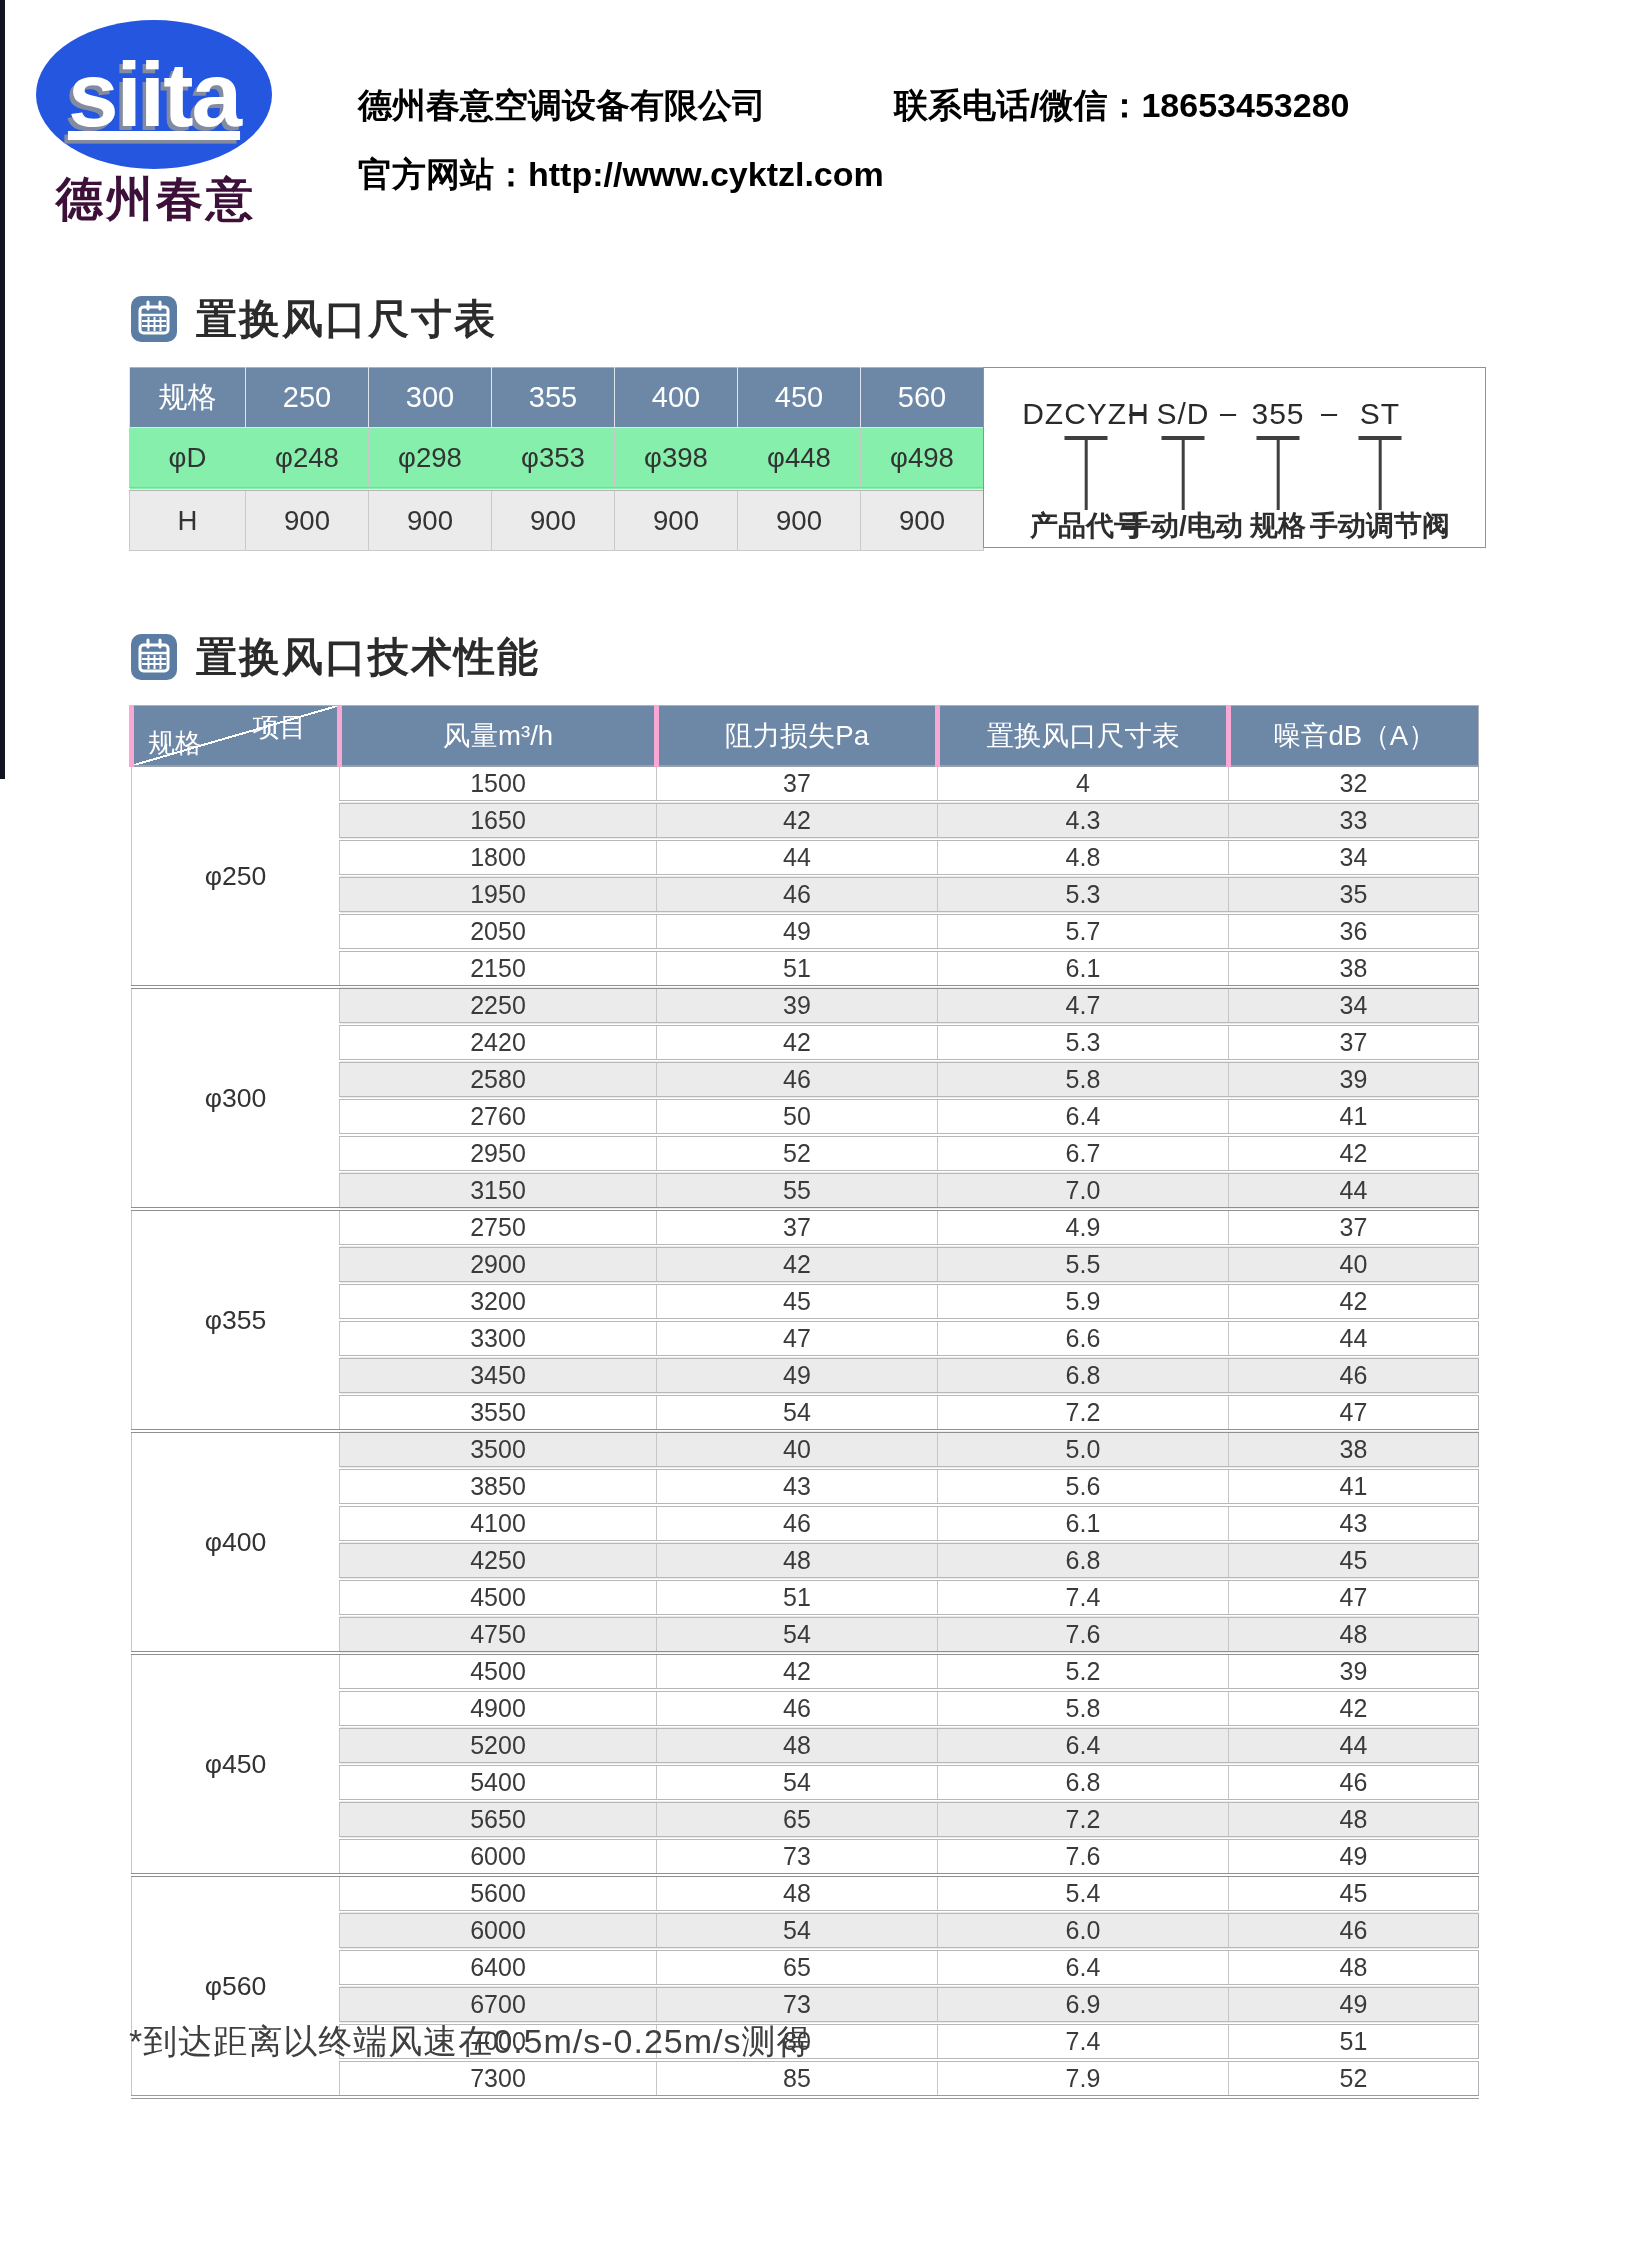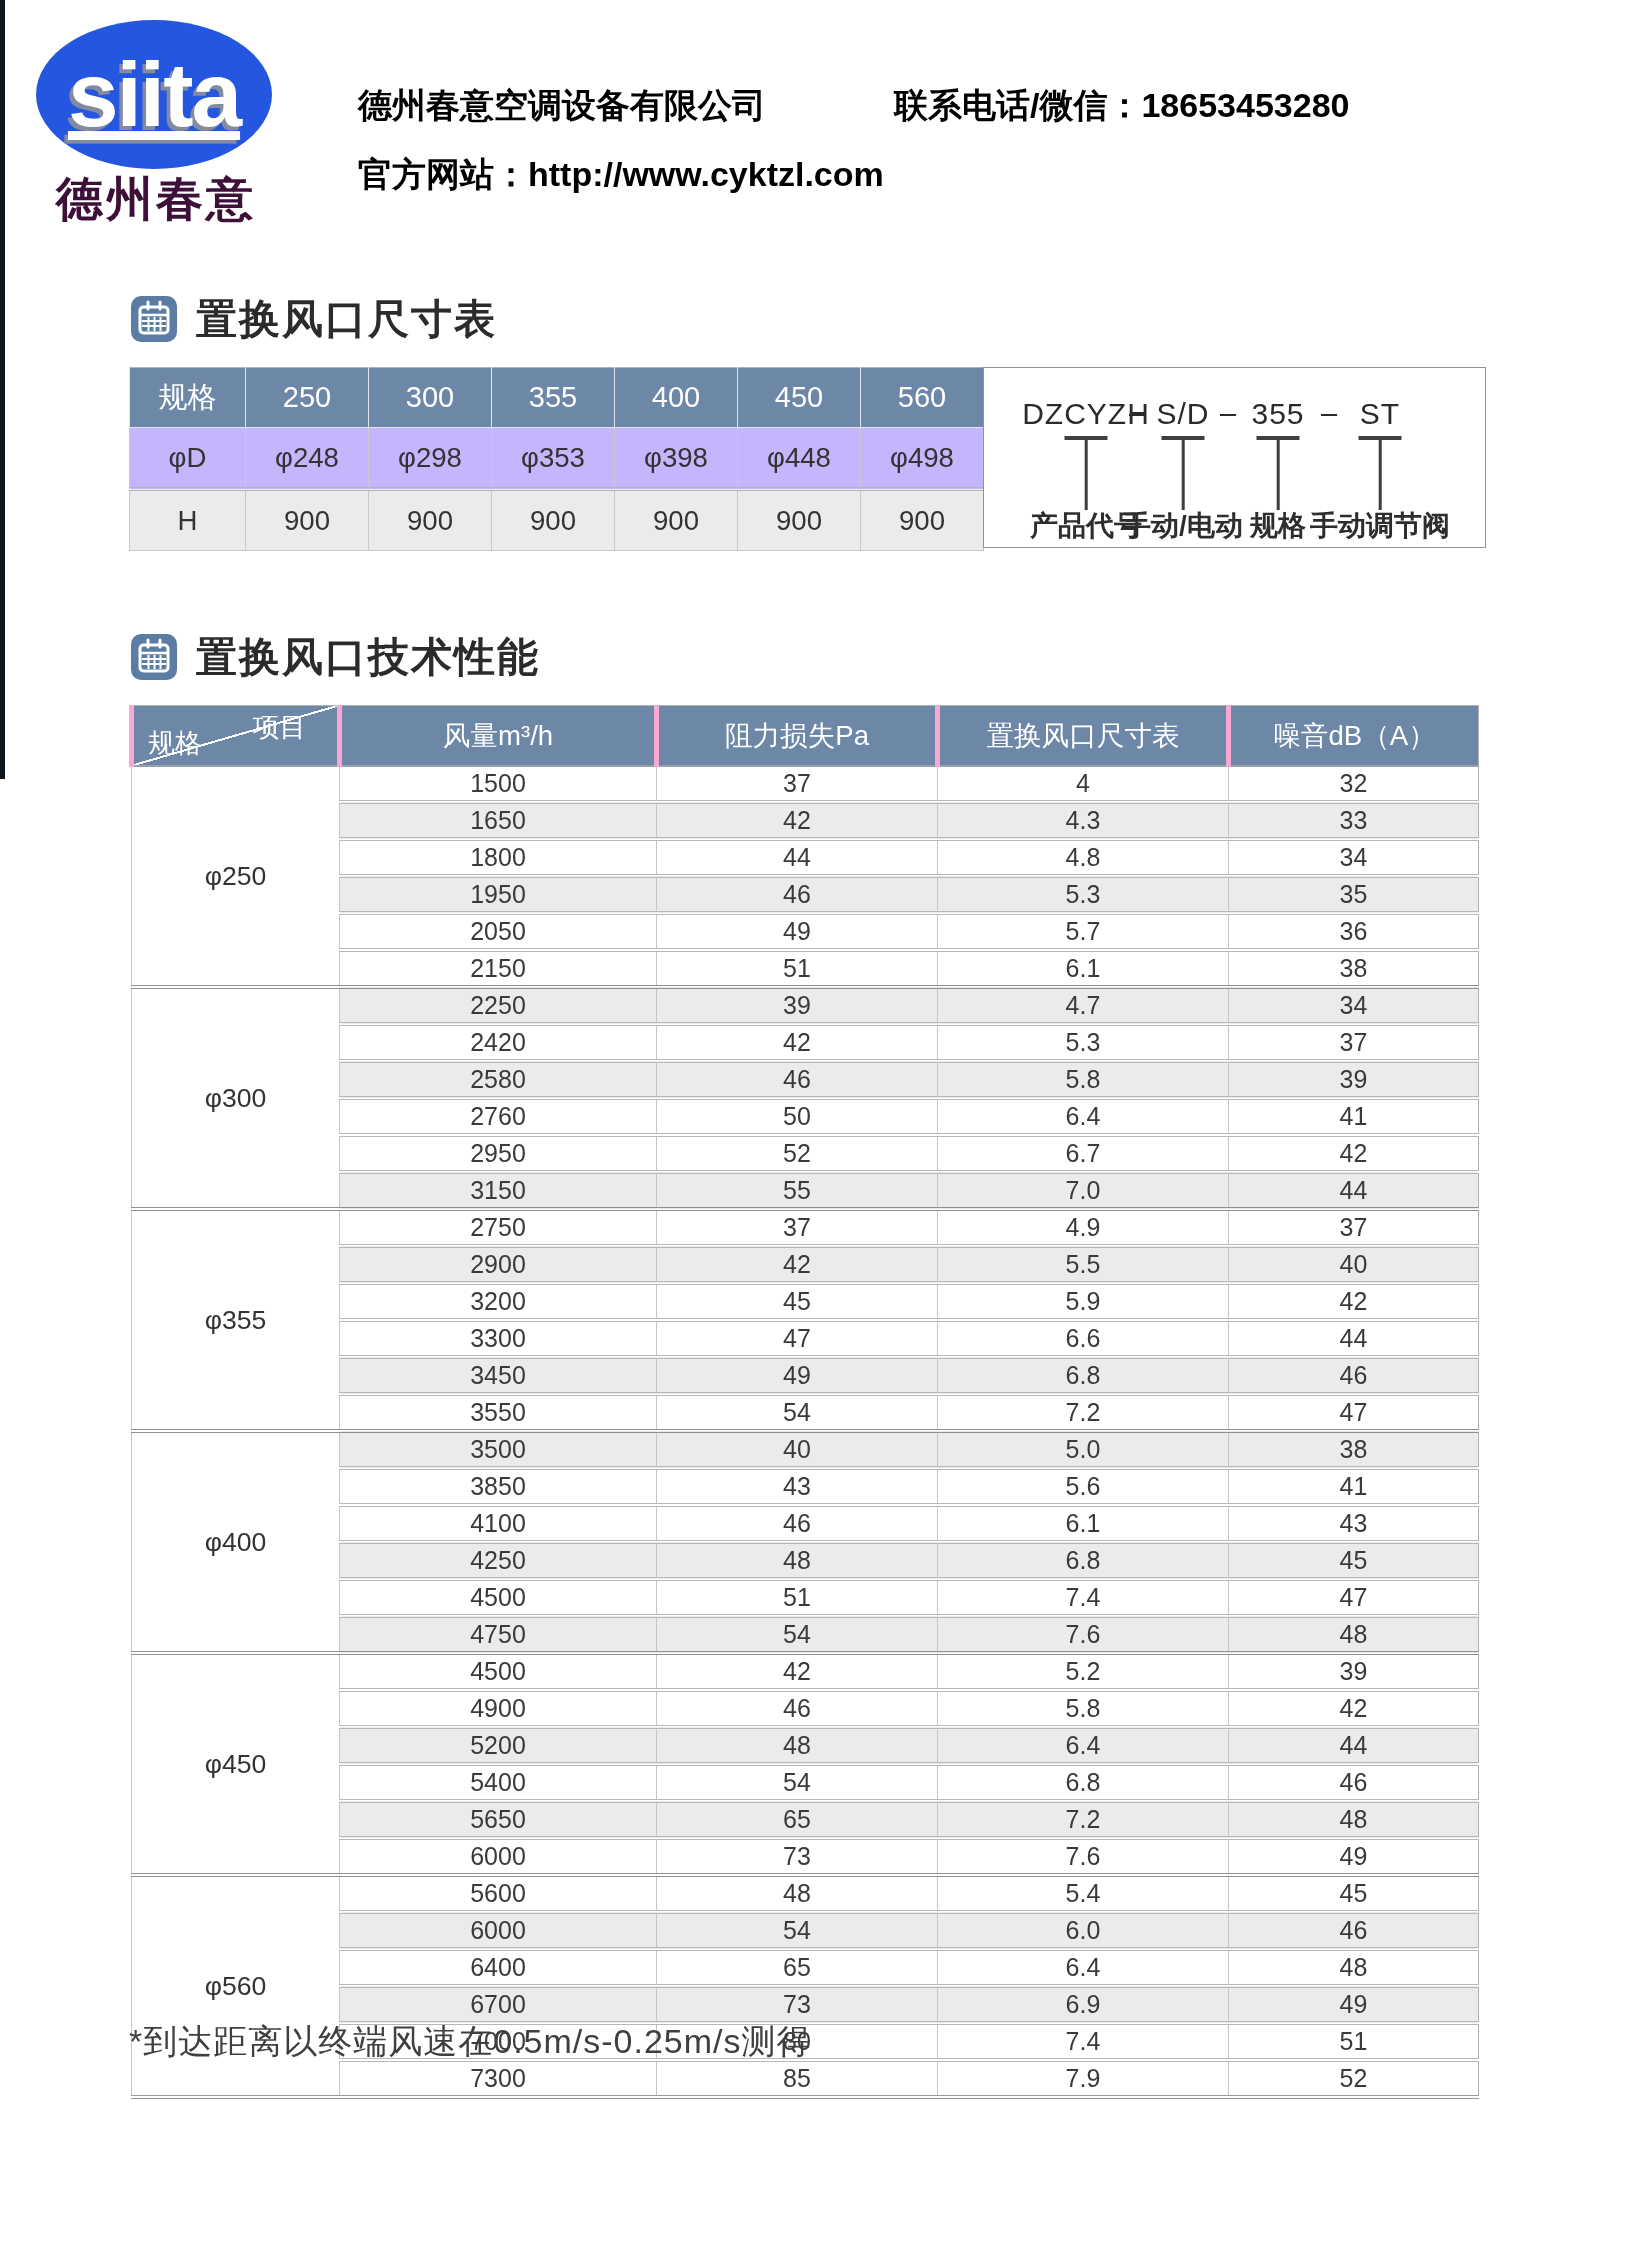--- a/index.html
+++ b/index.html
@@ -41,21 +41,21 @@
 
   
   table{border-collapse:collapse;table-layout:fixed;}
   .size-table{position:absolute;left:129px;top:367px;width:855px;border:1.5px solid #aeb3b9;}
   .size-table th{
     background:var(--accent,#6d87a7);color:#fff;font-weight:400;
     font-size:29px;height:57px;border:1px solid #dfe5ec;border-top:none;
   }
   .size-table td{
     font-size:27.6px;color:#333;text-align:center;height:57px;
-    border:1px solid #c9c9c9;background:#c4b5fd;
+    border:1px solid #c9c9c9;background:#86efac;
   }
   .size-table tr.alt td{background:var(--row-alt,#ececec);}
   .size-table tbody tr:first-child td{border-top:1.5px solid #b0b0b0;}
   .size-table tbody tr.alt td{border-top:4.6px double #b5b5b5;}
 
   
   .model-box{
     position:absolute;left:983px;top:367px;width:501px;height:179px;
     border:1.5px solid #8f9399;background:#fff;
   }

